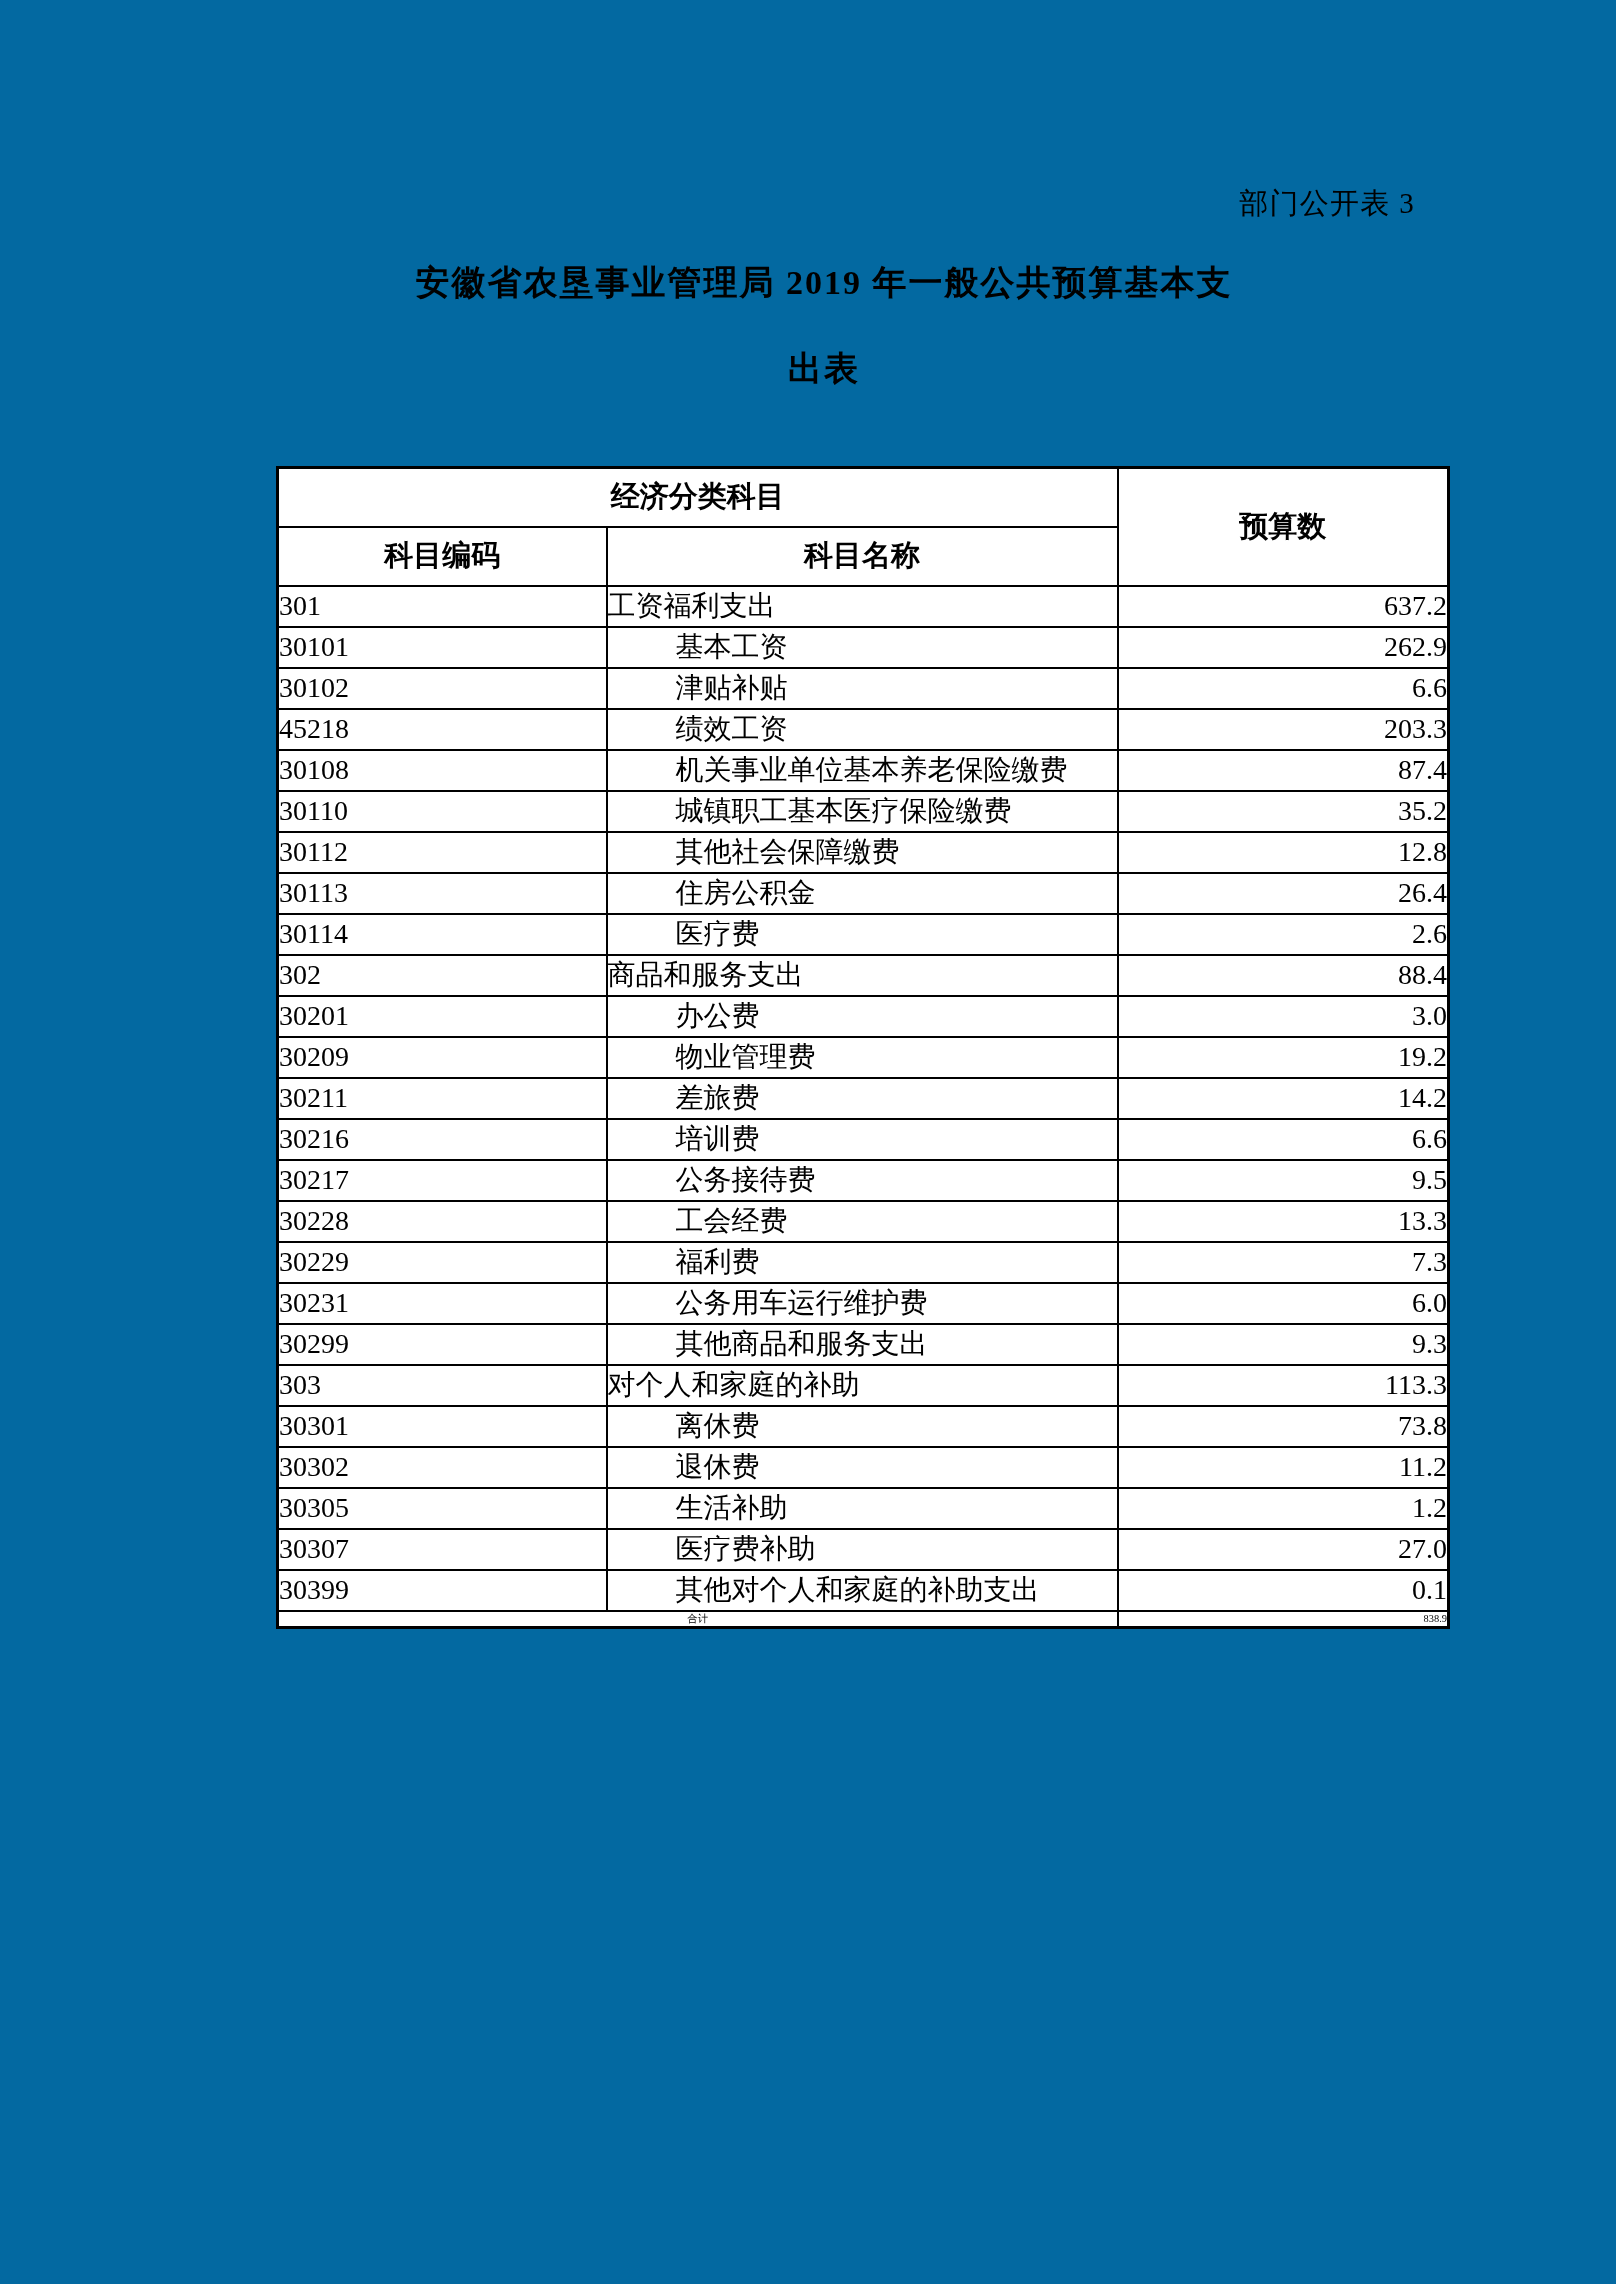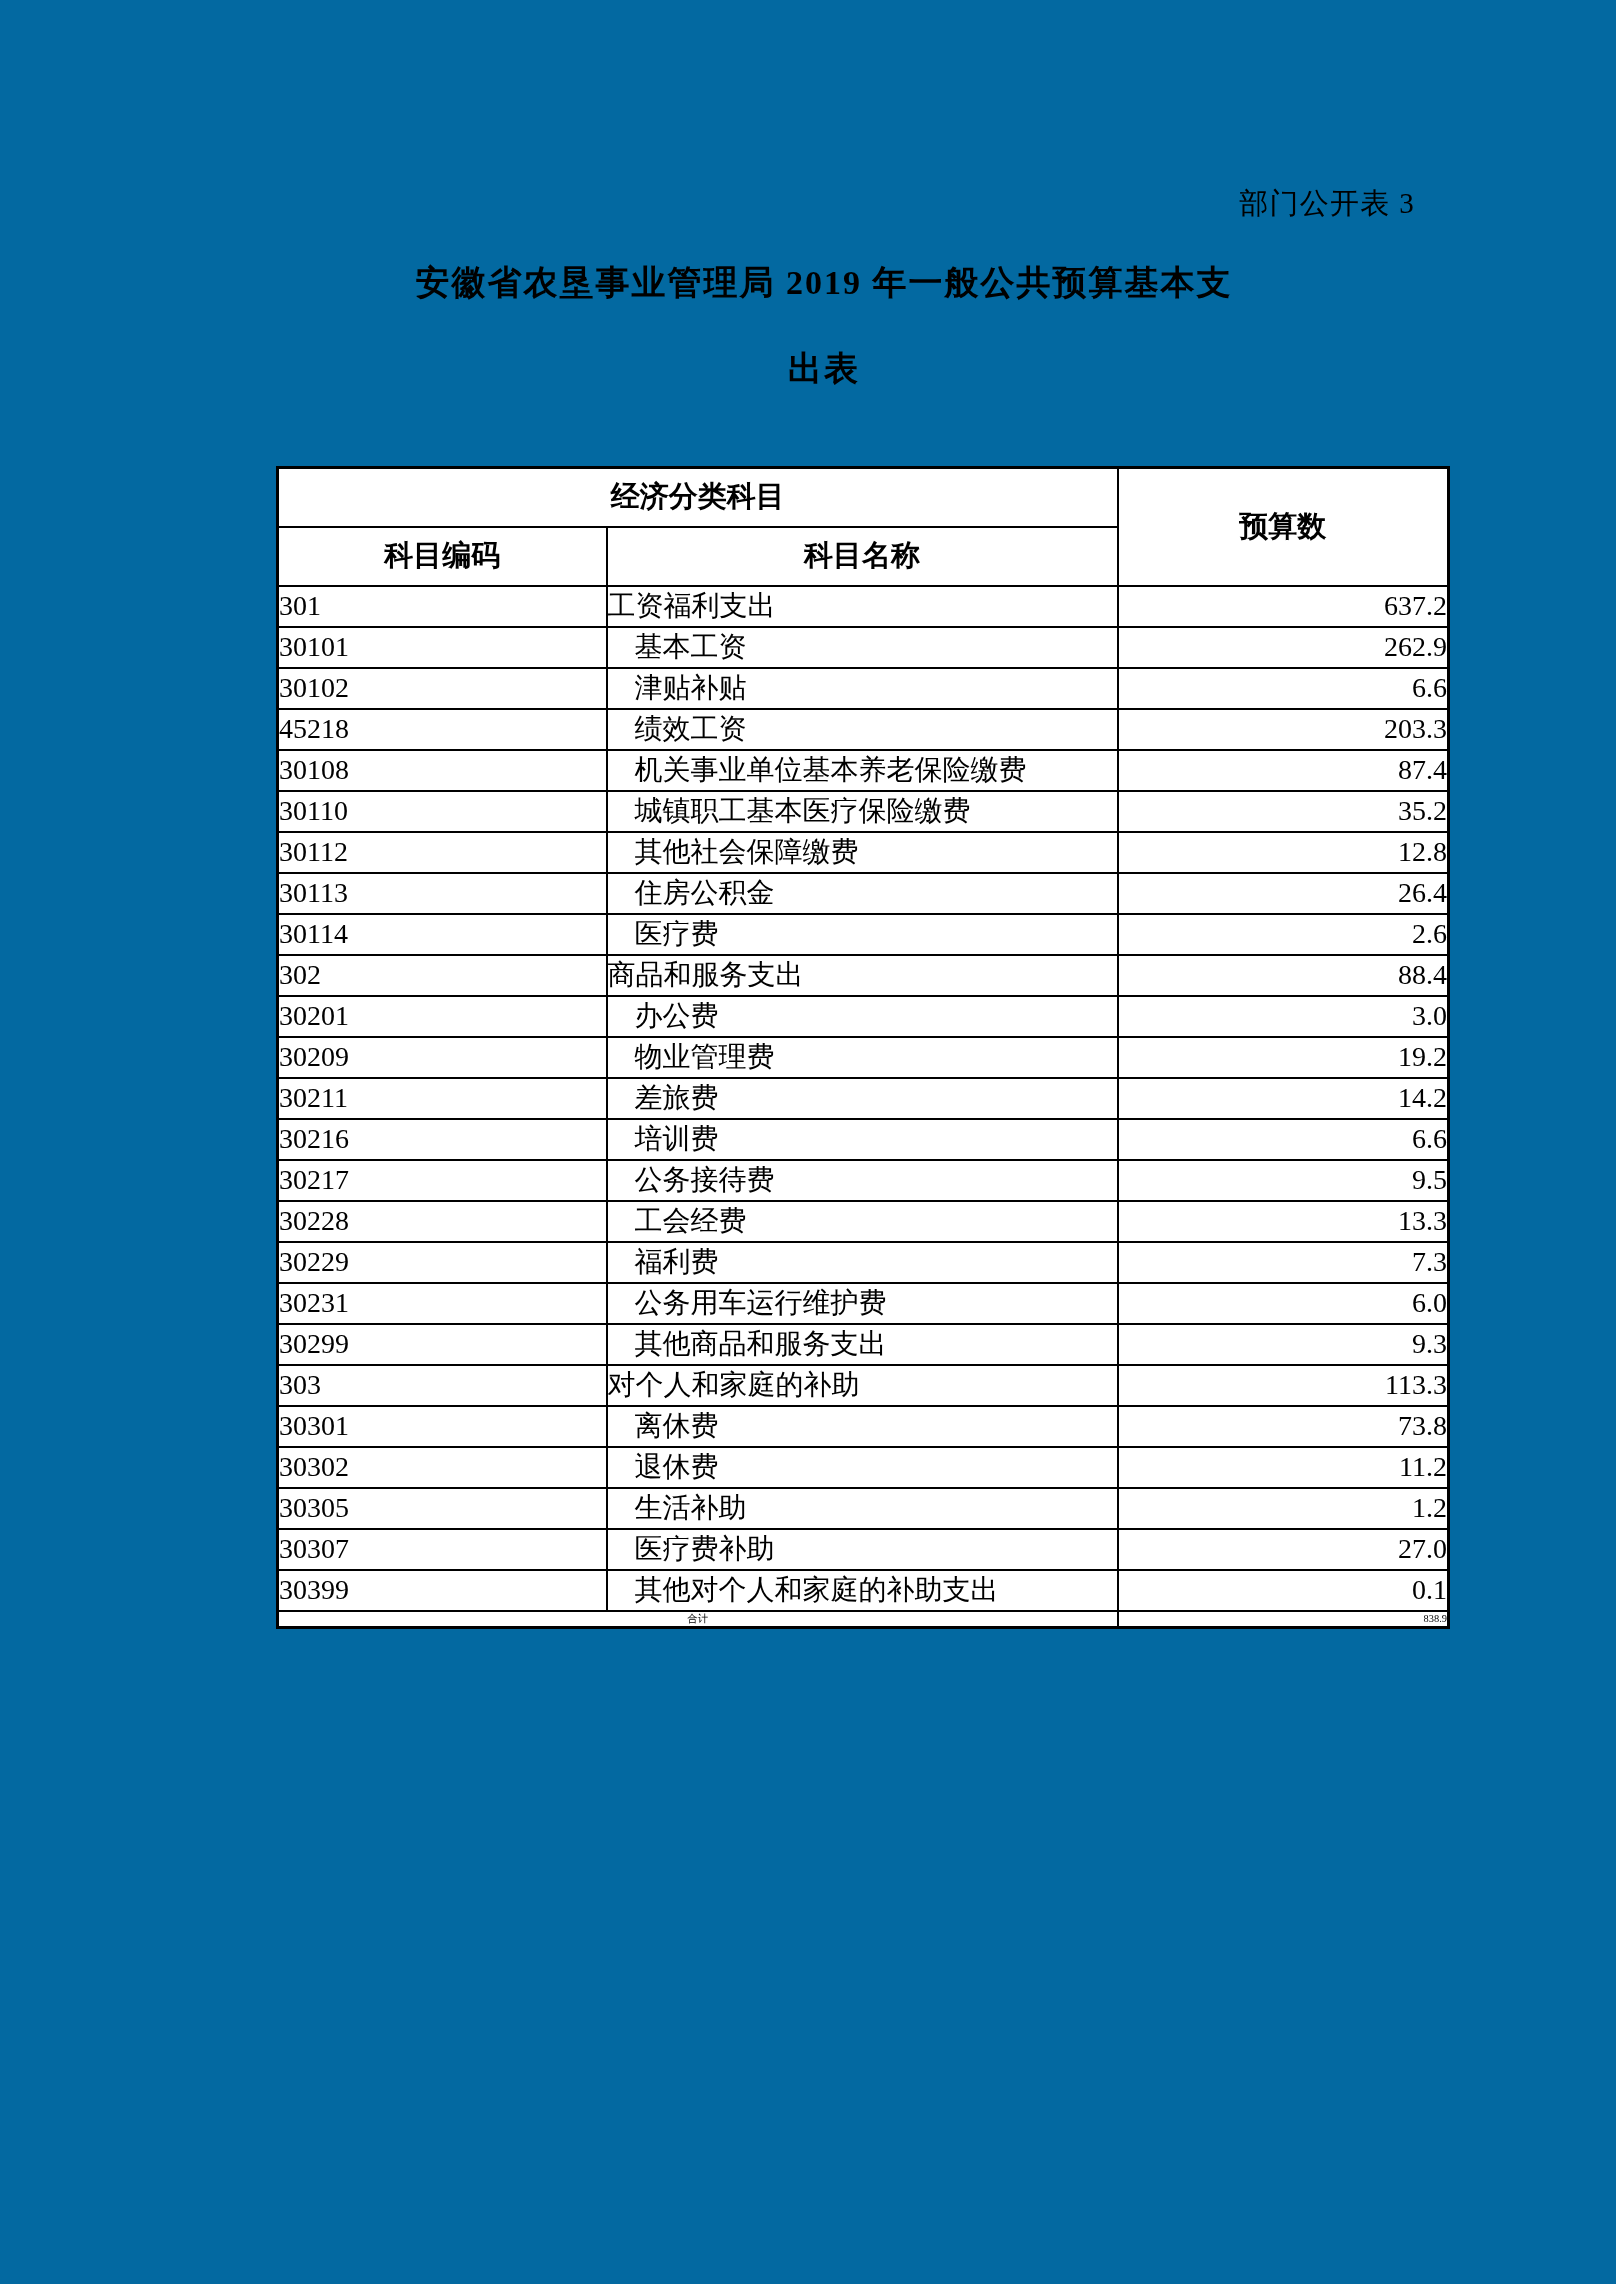--- a/index.html
+++ b/index.html
@@ -74,21 +74,21 @@
     text-align: center;
     vertical-align: middle;
   }
   table.budget tbody td {
     font-size: 28px;
     font-weight: 400;
     vertical-align: middle;
   }
   .c-code { text-align: left; padding-left: 21px; }
   .c-name { text-align: left; padding-left: 17px; font-family: Liberation Mono, monospace; }
-  .c-name.child { padding-left: 27px; }
+  .c-name.child { padding-left: 68px; }
   .c-val  { text-align: right; padding-right: 17px; }
   .total-label { text-align: center; }
   .page-number {
     position: absolute;
     top: 2083px;
     left: 0;
     width: 100%;
     text-align: center;
     font-size: 27px;
   }

